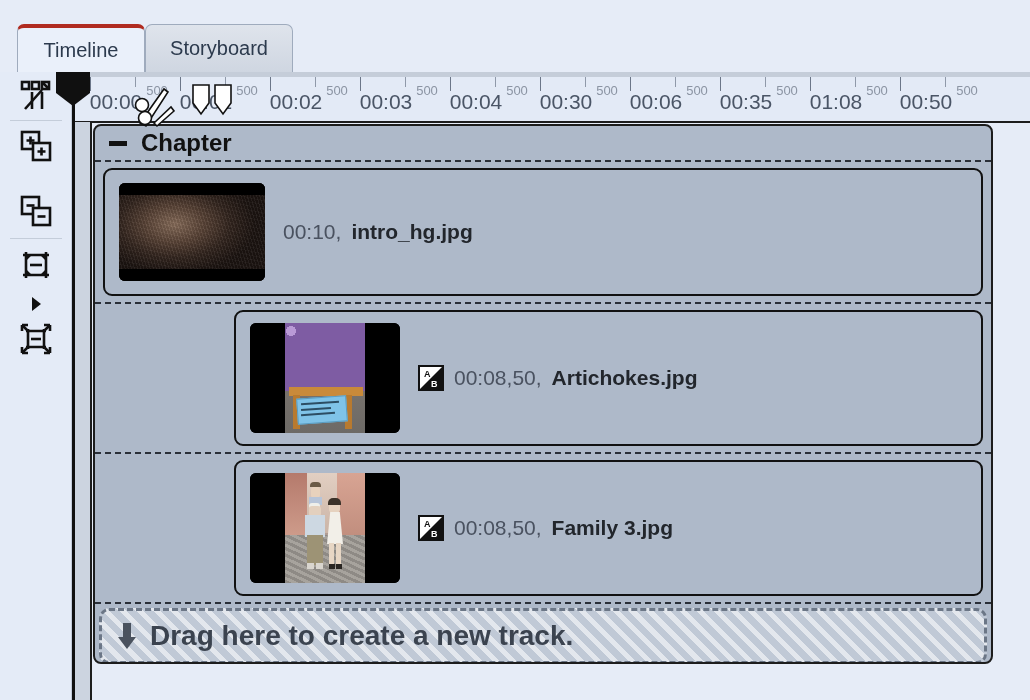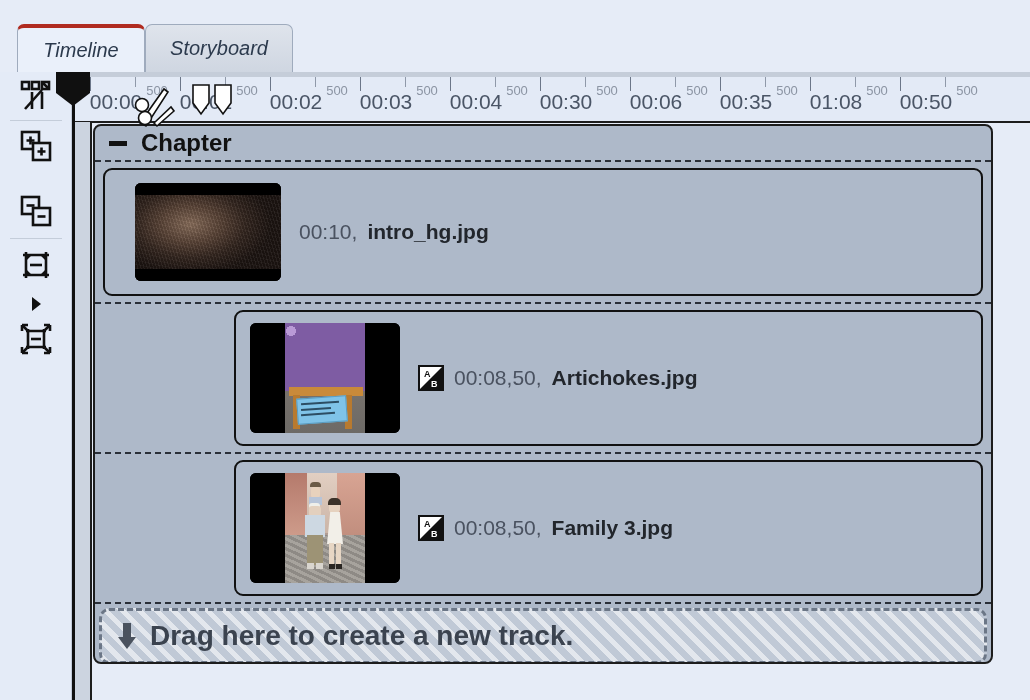--- a/index.html
+++ b/index.html
@@ -19,21 +19,20 @@
 
   
   .tabstrip{position:absolute;left:0;top:0;width:1030px;height:72px;}
   .tab{
     position:absolute;top:24px;height:48px;
     box-sizing:border-box;
     display:flex;align-items:center;justify-content:center;
     font-size:20px;color:#2c3a4d;
     border:1px solid #9fabbd;border-bottom:none;
     border-radius:7px 7px 0 0;
-    font-style:italic;
   }
   .tab.active{
     left:17px;width:128px;
     background:#eaf0fa;
     border-top:4px solid #b02b20;
     z-index:3;
   }
   .tab.inactive{
     left:145px;width:148px;
     background:linear-gradient(#dfe4ec,#cfd6e1);
@@ -304,21 +303,21 @@
   <div class="chapter">
 
     <div class="chapter-head">
       <div class="collapse-btn">
           <i></i>
         </div>
       <div class="chapter-title">Chapter</div>
     </div>
 
     <div class="track t1">
-      <div class="clip" style="left:8px;width:880px;padding-left:16px;">
+      <div class="clip" style="left:8px;width:880px;">
         <div class="thumb">
           <div class="thumb-inner" style="background:
                  radial-gradient(ellipse 55% 50% at 38% 42%, #8a6f5c 0%, #5a4437 38%, #352720 68%, #1d1512 100%);">
             <div style="position:absolute;inset:0;opacity:.5;
               background:
                 repeating-linear-gradient(73deg, rgba(255,255,255,.10) 0 1px, rgba(0,0,0,.14) 1px 3px),
                 repeating-linear-gradient(12deg, rgba(255,255,255,.06) 0 1px, rgba(0,0,0,.12) 1px 4px);"></div>
             <div style="position:absolute;left:0;right:0;top:0;height:12px;background:#000;"></div>
             <div style="position:absolute;left:0;right:0;bottom:0;height:12px;background:#000;"></div>
           </div>

